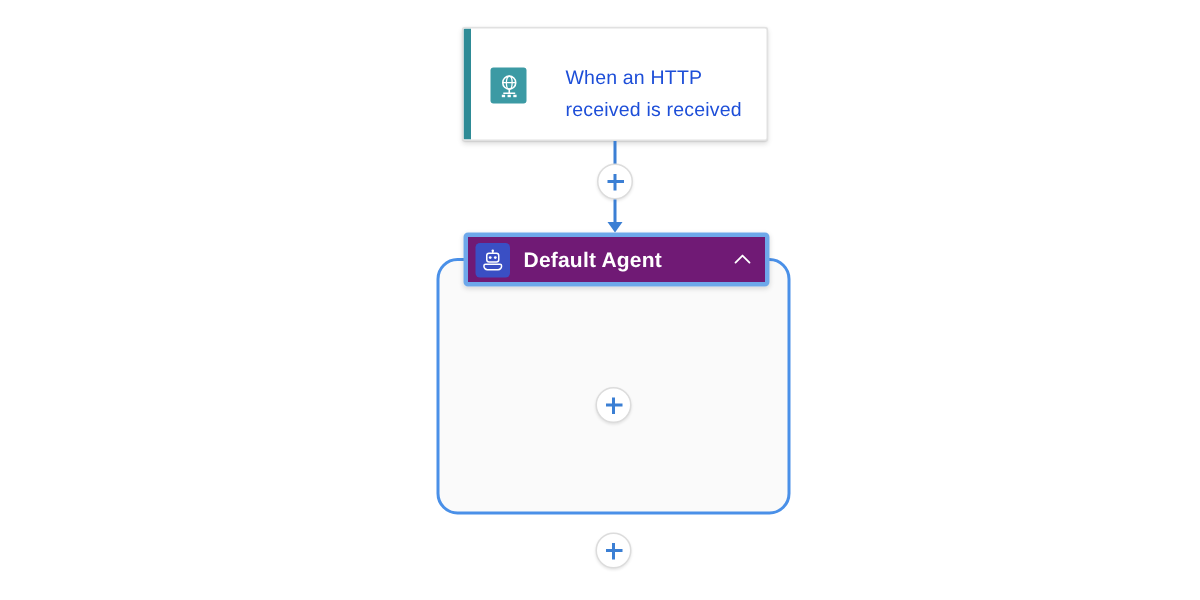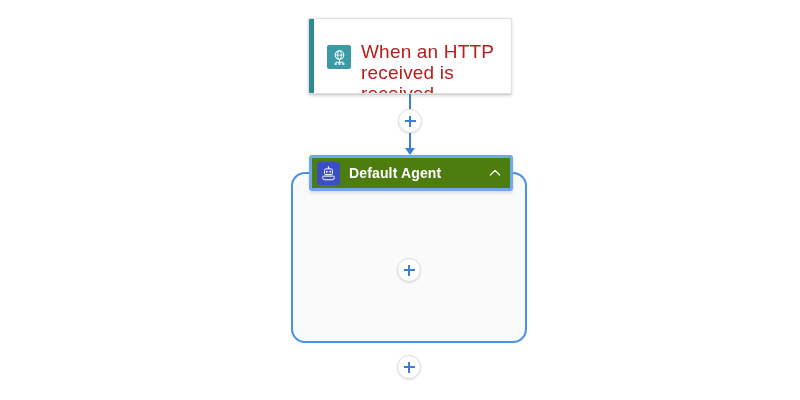--- a/index.html
+++ b/index.html
@@ -53,26 +53,26 @@
     height: 24px;
     background: #3c9aa4;
     border-radius: 2px;
     display: flex;
     align-items: center;
     justify-content: center;
   }
   .trigger-icon svg { display: block; }
   .trigger-title {
     position: absolute;
-    left: 52px;
+    left: 68px;
     top: 22px;
     width: 140px;
-    font-size: 19px;
+    font-size: 13px;
     line-height: 21px;
-    color: #b91c1c;
+    color: #1d4ed8;
     letter-spacing: 0.01em;
   }
 
   
   .edge-line {
     position: absolute;
     width: 2px;
     background: #3b7fd4;
   }
   .edge-arrow {
@@ -133,21 +133,21 @@
     width: 204px;
     height: 36px;
     border-radius: 3px;
     border: 3px solid #6ea8ea;
     box-sizing: border-box;
     box-shadow: 0 1.6px 3.6px rgba(0,0,0,0.13);
   }
   .agent-header {
     position: absolute;
     inset: 0;
-    background: #4d7c0f;
+    background: #701a75;
     display: flex;
     align-items: center;
     padding: 0 6px 0 5px;
     box-sizing: border-box;
   }
   .agent-icon {
     width: 23px;
     height: 23px;
     background: #3a4fc4;
     border-radius: 3px;

